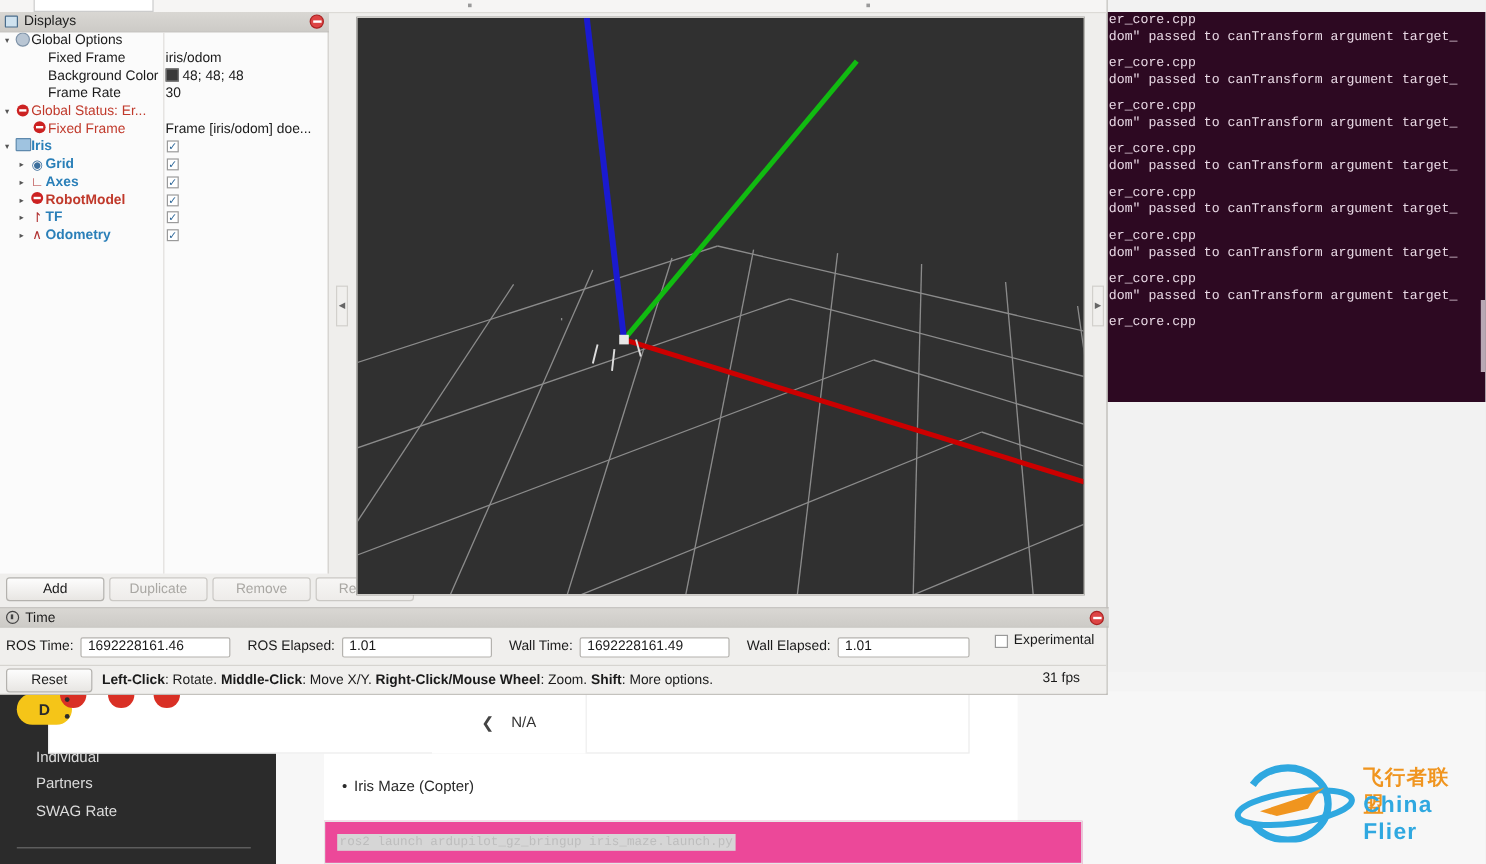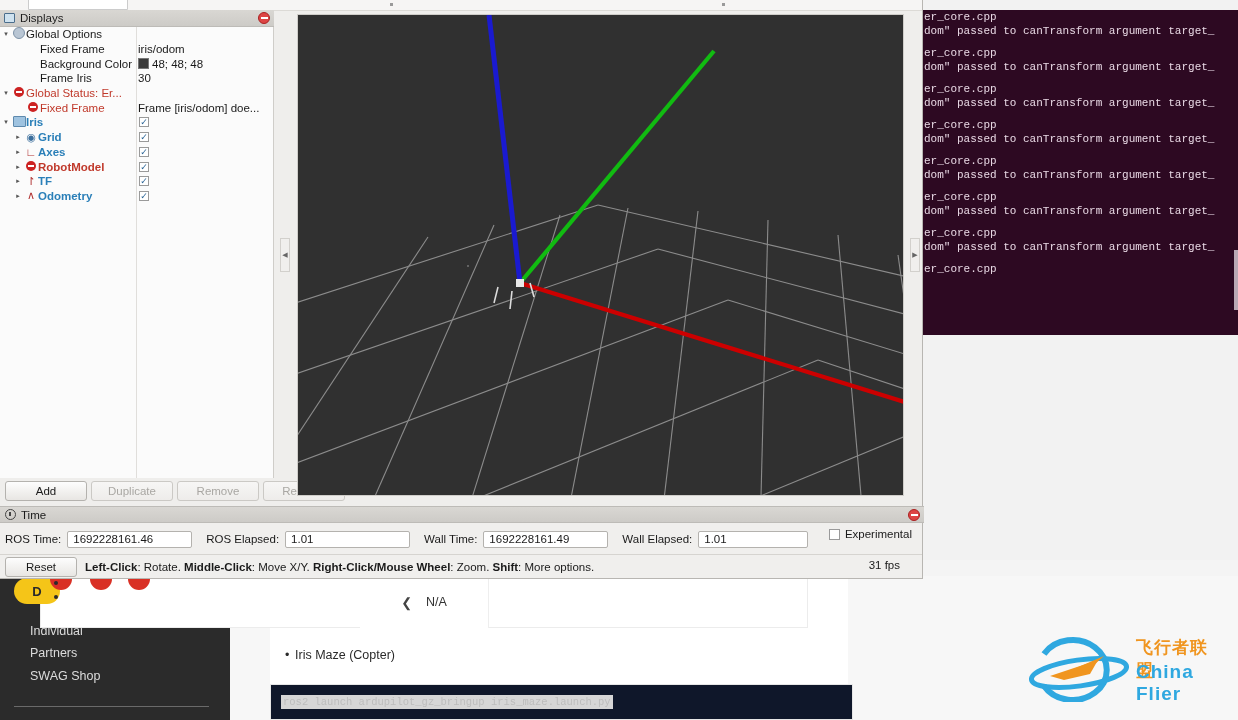--- a/index.html
+++ b/index.html
@@ -21,22 +21,22 @@
   #donate-pill{
     position:absolute;left:14px;top:578px;width:46px;height:26px;border-radius:13px;
     background:#f5c518;color:#2b2b2b;font-weight:bold;font-size:13px;
     display:flex;align-items:center;justify-content:center;overflow:hidden;z-index:3;
   }
   #web-main{position:absolute;left:230px;top:16px;width:1008px;height:144px;background:#f7f7f7;}
   #doc-card{position:absolute;left:40px;top:0px;width:578px;height:144px;background:#ffffff;}
   #bullet-item{position:absolute;left:55px;top:72px;font-size:12.5px;color:#2a2a2a;}
   #bullet-item .dot{display:inline-block;width:10px;}
   #code-box{
-    position:absolute;left:40px;top:108px;width:583px;height:36px;
-    background:#0f172a;border:1px solid #e6e6e6;box-sizing:border-box;
+    position:absolute;left:40px;top:108px;width:632px;height:36px;
+    background:#ec4899;border:1px solid #e6e6e6;box-sizing:border-box;
   }
   #code-text{
     position:absolute;left:10px;top:10px;
     font-family:"Liberation Mono", monospace;font-size:10.5px;
     color:#bdbdbd;background:#d6d6d6;padding:1px 2px;white-space:nowrap;
   }
   
   #white-panel{
     position:absolute;left:40px;top:576px;width:768px;height:52px;background:#ffffff;
     border:1px solid #ececec;box-sizing:border-box;z-index:2;
@@ -155,21 +155,21 @@
   #hint b{font-weight:bold;}
   #fps{position:absolute;right:22px;top:4px;font-size:11.5px;}
 </style>
 </head>
 <body>
 
 <div id="webpage">
   <div id="web-sidebar">
     <a class="nav-link" style="top:48px">Individual</a>
     <a class="nav-link" style="top:70px">Partners</a>
-    <a class="nav-link" style="top:93px">SWAG Shop</a>
+    <a class="nav-link" style="top:93px">SWAG Rate</a>
     <div class="divider"></div>
   </div>
   <div id="web-main">
     <div id="doc-card"></div>
     <div id="bullet-item"><span class="dot">•</span><span>Iris Maze (Copter)</span></div>
     <div id="code-box">
       <div id="code-text">ros2 launch ardupilot_gz_bringup iris_maze.launch.py</div>
     </div>
   </div>
 </div>
@@ -256,21 +256,21 @@
         </div>
         <div class="trow">
           <span class="arrow" style="margin-left: 14px;"></span>
           <span class="ico"></span>
           <span class="lbl key-plain">Background Color</span>
           <span class="val"><span class="swatch"></span><span>48; 48; 48</span></span>
         </div>
         <div class="trow">
           <span class="arrow" style="margin-left: 14px;"></span>
           <span class="ico"></span>
-          <span class="lbl key-plain">Frame Iris</span>
+          <span class="lbl key-plain">Frame Rate</span>
           <span class="val">30</span>
         </div>
         <div class="trow">
           <span class="arrow" style="margin-left: 0px;">▾</span>
           <span class="ico"><span class="err-dot"></span></span>
           <span class="lbl key-red">Global Status: Er...</span>
         </div>
         <div class="trow">
           <span class="arrow" style="margin-left: 14px;"></span>
           <span class="ico"><span class="err-dot"></span></span>

